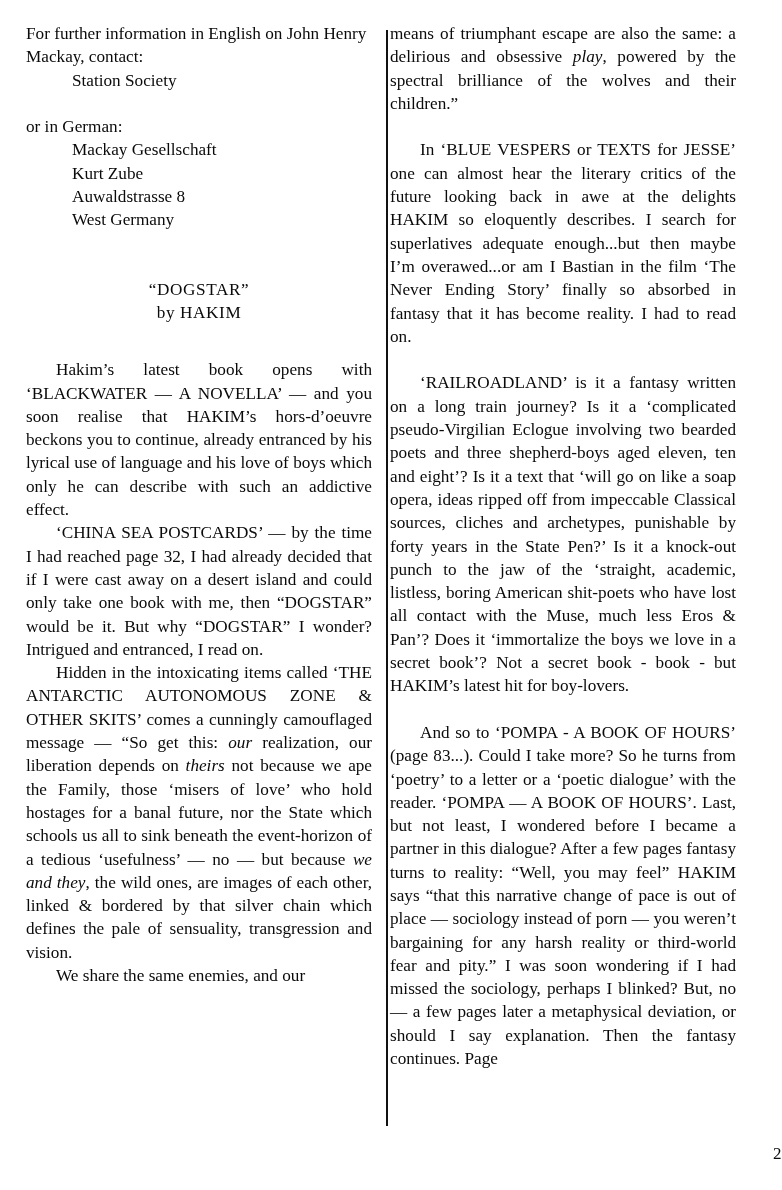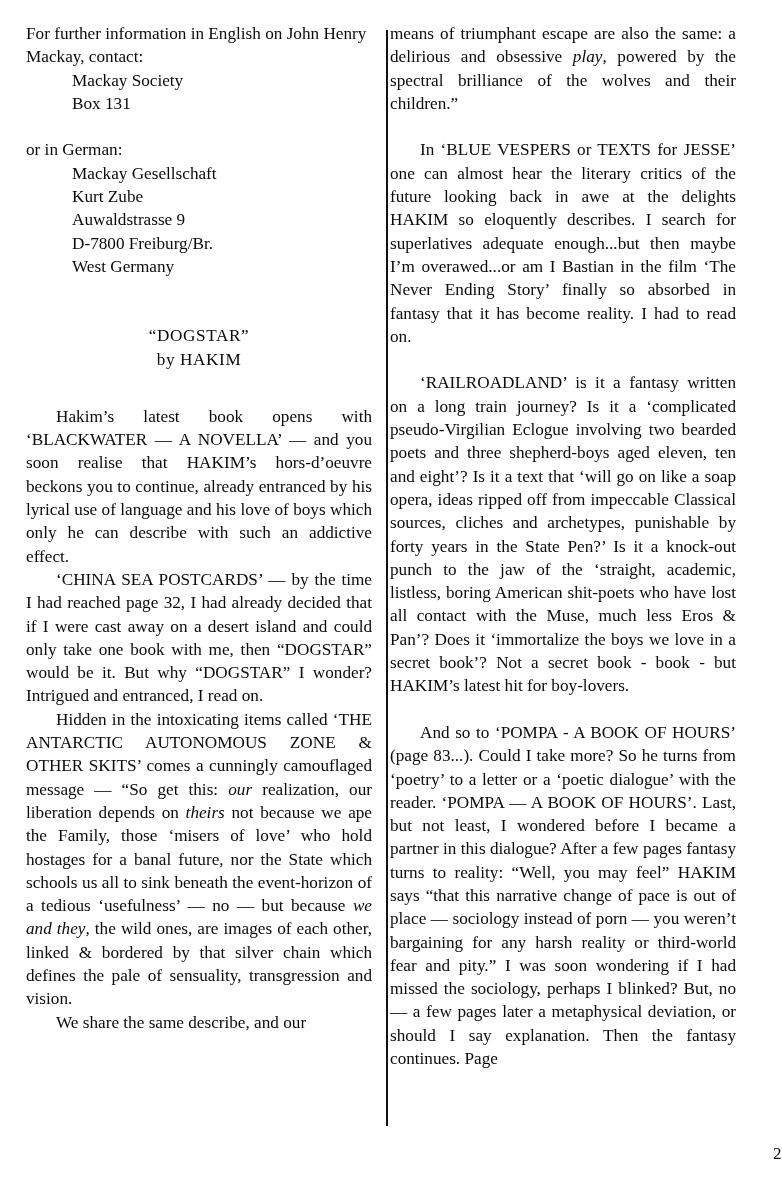--- a/index.html
+++ b/index.html
@@ -109,46 +109,44 @@
 
 <div class="page">
 
   <div class="columns">
 
     <div class="column column-left">
 
       <p class="no-indent lead-in">For further information in English on John Henry Mackay, contact:</p>
 
       <ul class="addr-block">
-        <li>Mackay Society</li>
-        <li>Box 131</li>
+        <li>Station Society</li>
       </ul>
 
       <p class="no-indent lead-in space-before">or in German:</p>
 
       <ul class="addr-block">
         <li>Mackay Gesellschaft</li>
         <li>Kurt Zube</li>
-        <li>Auwaldstrasse 9</li>
-        <li>D-7800 Freiburg/Br.</li>
+        <li>Auwaldstrasse 8</li>
         <li>West Germany</li>
       </ul>
 
       <div class="heading">
         <span class="line">“DOGSTAR”</span>
         <span class="line">by HAKIM</span>
       </div>
 
       <p class="indent">Hakim’s latest book opens with ‘BLACKWATER — A NOVELLA’ — and you soon realise that HAKIM’s hors-d’oeuvre beckons you to continue, already entranced by his lyrical use of language and his love of boys which only he can describe with such an addictive effect.</p>
 
       <p class="indent">‘CHINA SEA POSTCARDS’ — by the time I had reached page 32, I had already decided that if I were cast away on a desert island and could only take one book with me, then “DOGSTAR” would be it. But why “DOGSTAR” I wonder? Intrigued and entranced, I read on.</p>
 
       <p class="indent"><span>Hidden in the intoxicating items called ‘THE ANTARCTIC AUTONOMOUS ZONE &amp; OTHER SKITS’ comes a cunningly camouflaged message — “So get this: </span><i>our</i><span> realization, our liberation depends on </span><i>theirs</i><span> not because we ape the Family, those ‘misers of love’ who hold hostages for a banal future, nor the State which schools us all to sink beneath the event-horizon of a tedious ‘usefulness’ — no — but because </span><i>we and they</i><span>, the wild ones, are images of each other, linked &amp; bordered by that silver chain which defines the pale of sensuality, transgression and vision.</span></p>
 
-      <p class="indent">We share the same describe, and our</p>
+      <p class="indent">We share the same enemies, and our</p>
 
     </div>
 
     <div class="column column-right">
 
       <p class="no-indent"><span>means of triumphant escape are also the same: a delirious and obsessive </span><i>play</i><span>, powered by the spectral brilliance of the wolves and their children.”</span></p>
 
       <p class="indent space-before">In ‘BLUE VESPERS or TEXTS for JESSE’ one can almost hear the literary critics of the future looking back in awe at the delights HAKIM so eloquently describes. I search for superlatives adequate enough...but then maybe I’m overawed...or am I Bastian in the film ‘The Never Ending Story’ finally so absorbed in fantasy that it has become reality. I had to read on.</p>
 
       <p class="indent space-before">‘RAILROADLAND’ is it a fantasy written on a long train journey? Is it a ‘complicated pseudo-Virgilian Eclogue involving two bearded poets and three shepherd-boys aged eleven, ten and eight’? Is it a text that ‘will go on like a soap opera, ideas ripped off from impeccable Classical sources, cliches and archetypes, punishable by forty years in the State Pen?’ Is it a knock-out punch to the jaw of the ‘straight, academic, listless, boring American shit-poets who have lost all contact with the Muse, much less Eros &amp; Pan’? Does it ‘immortalize the boys we love in a secret book’? Not a secret book - book - but HAKIM’s latest hit for boy-lovers.</p>

